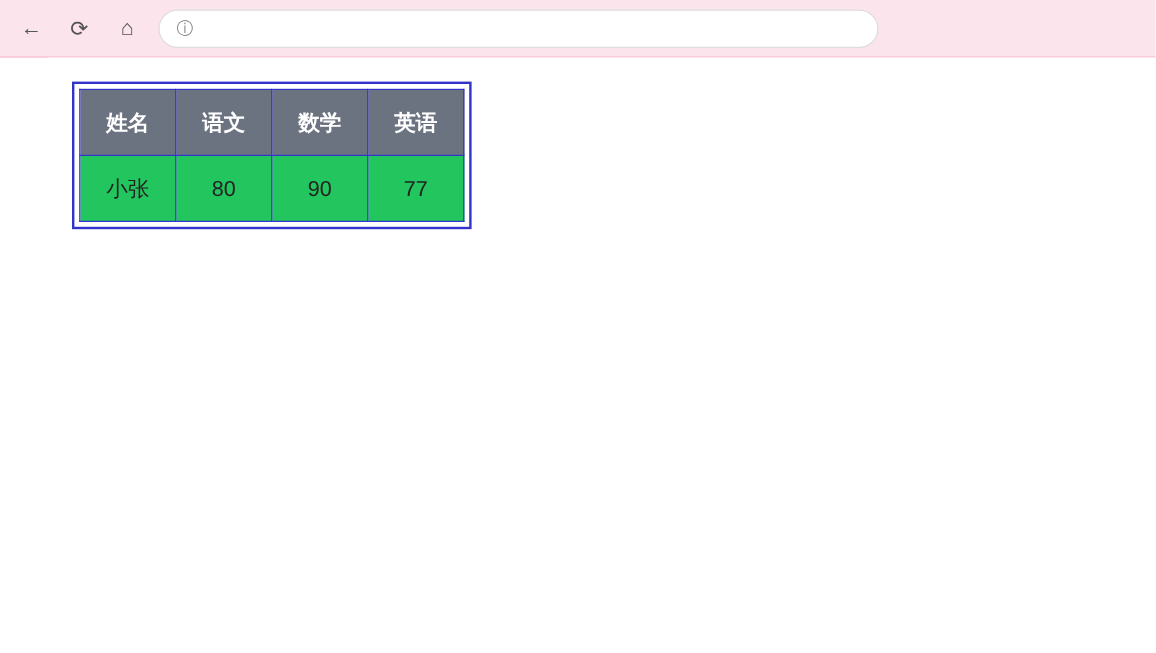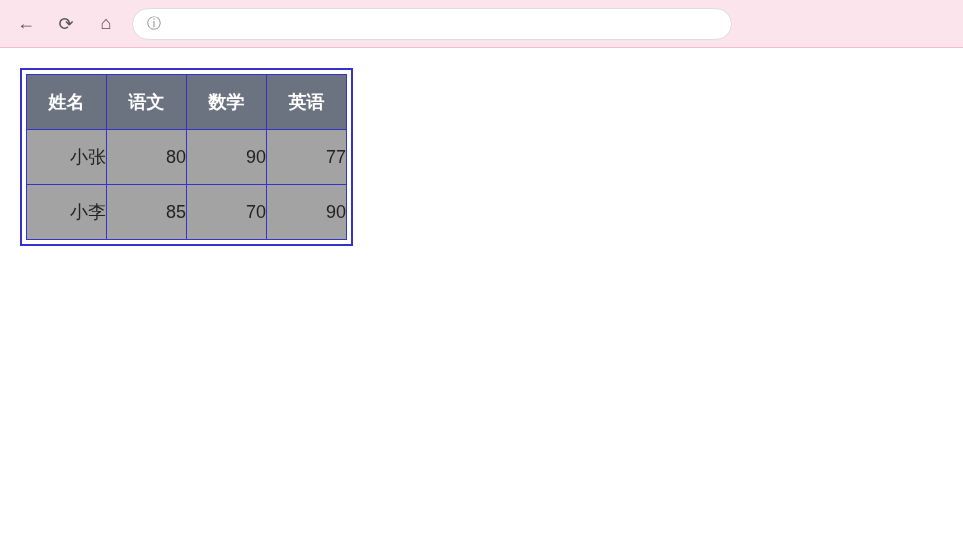--- a/index.html
+++ b/index.html
@@ -58,20 +58,21 @@
     .info-icon {
       color: #888;
       font-size: 14px;
     }
 
     
     .page-content {
       background: #fff;
       min-height: calc(544px - 48px);
       padding: 20px;
+      margin-left: 40px;
     }
 
     
     .table-container {
       display: inline-block;
       border: 2px solid #3333cc;
       padding: 4px;
     }
 
     table {
@@ -87,23 +88,22 @@
       font-size: 18px;
     }
 
     th {
       background-color: #6b7280;
       color: #fff;
       font-weight: bold;
     }
 
     td {
-      background-color: #a3a3a3;
+      background-color: #22c55e;
       color: #222;
-      text-align: right;
     }
   </style>
 </head>
 <body>
 
 <div class="browser-chrome">
   <div class="nav-buttons">
     <button class="nav-btn">←</button>
     <button class="nav-btn">⟳</button>
     <button class="nav-btn">⌂</button>
@@ -126,22 +126,16 @@
           </tr>
       </thead>
       <tbody id="table-body">
 
       <tr>
             <td>小张</td>
             <td>80</td>
             <td>90</td>
             <td>77</td>
           </tr>
-          <tr>
-            <td>小李</td>
-            <td>85</td>
-            <td>70</td>
-            <td>90</td>
-          </tr>
         </tbody>
     </table>
   </div>
 </div>
 
 </body></html>

